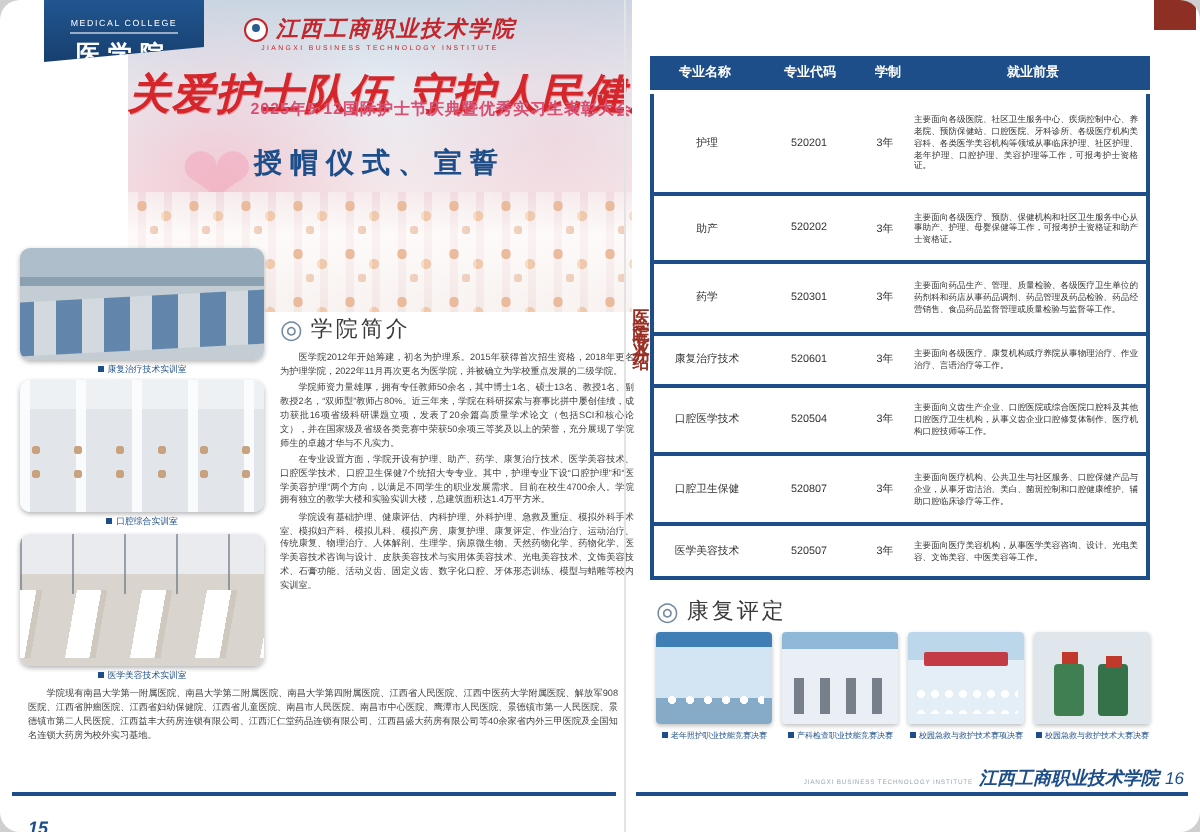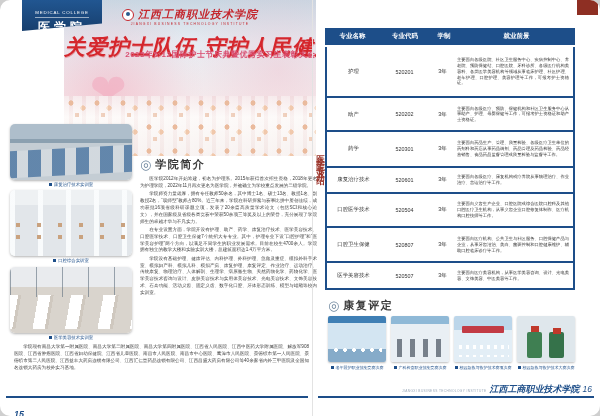--- a/index.html
+++ b/index.html
@@ -79,21 +79,21 @@
     background:repeating-linear-gradient(90deg,#5f6f7e 0 1px,transparent 1px 26px);opacity:.6;}
   .lp3::after{content:"";position:absolute;left:-4px;right:-4px;top:42%;bottom:6%;
     background:repeating-linear-gradient(100deg,#ffffff 0 12px,#cfc8bf 12px 15px,transparent 15px 32px);}
   .lcaption{position:absolute;left:10px;width:122px;text-align:center;font-size:4.4px;color:#1d4e89;z-index:4;}
   .lc1{top:182px;} .lc2{top:258px;} .lc3{top:335px;}
   .sq-bullet{display:inline-block;width:3px;height:3px;background:#1d4e89;margin-right:2px;vertical-align:middle;}
 
   
   .section-head{position:absolute;display:flex;align-items:center;gap:4px;}
   .bullseye{font-size:13px;color:#70889f;line-height:1;}
-  .section-title{font-size:11px;font-weight:bold;color:#3a3a3a;letter-spacing:1.5px;}
+  .section-title{font-size:11px;font-weight:normal;color:#3a3a3a;letter-spacing:1.5px;}
   .head-intro{left:140px;top:157px;}
   .head-gallery{left:328px;top:298px;}
 
   
   .intro-text{position:absolute;left:140px;top:176px;width:177px;}
   .intro-text p, .intro-wide{
     margin:0 0 1.5px;font-size:4.6px;line-height:6.85px;color:#3f3f3f;
     text-indent:2em;text-align:justify;
   }
   .intro-wide{position:absolute;left:14px;top:344px;width:295px;}
@@ -161,20 +161,21 @@
 
   <div class="hero">
     <span class="heart">❤</span>
     <div class="school-row">
       <span class="logo-circle"></span>
       <span class="school-name">江西工商职业技术学院</span>
     </div>
     <div class="school-en">JIANGXI BUSINESS TECHNOLOGY INSTITUTE</div>
     <div class="slogan">关爱护士队伍 守护人民健康</div>
     <div class="subtitle">2025年5·12国际护士节庆典暨优秀实习生表彰大会</div>
+    <div class="event-title">授帽仪式、宣誓</div>
     <div class="crowd"></div>
   </div>
 
   <div class="badge">
     <div class="badge-en">MEDICAL COLLEGE</div>
     <div class="badge-zh">医学院</div>
   </div>
 
   <div class="lphoto lp1"></div>
   <div class="lcaption lc1"><span class="sq-bullet"></span><span>康复治疗技术实训室</span></div>

